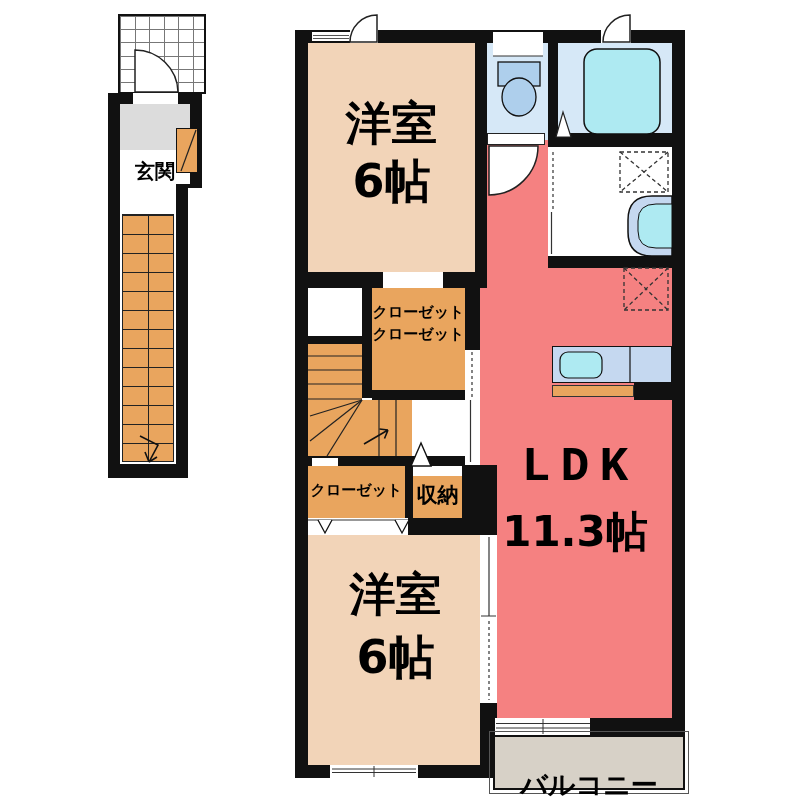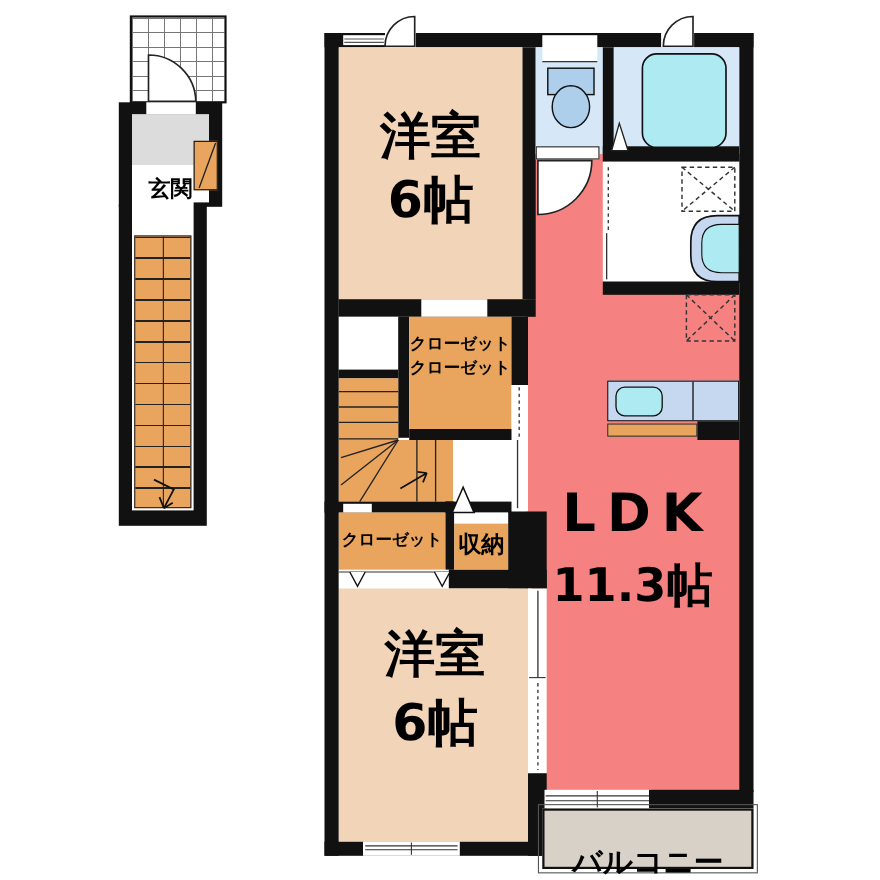--- a/index.html
+++ b/index.html
@@ -102,21 +102,21 @@
 
 <div class="lbl" style="left:120px;top:113px;width:70px;font-size:20px;margin-top:48px;">玄関</div>
 <div class="lbl" style="left:308px;top:99px;width:167px;font-size:46px;">洋室</div>
 <div class="lbl" style="left:308px;top:157px;width:167px;font-size:46px;">6帖</div>
 <div class="lbl" style="left:372px;top:305px;width:93px;font-size:15px;">クローゼット</div>
 <div class="lbl" style="left:372px;top:327px;width:93px;font-size:15px;">クローゼット</div>
 <div class="lbl" style="left:308px;top:483px;width:97px;font-size:15px;">クローゼット</div>
 <div class="lbl" style="left:413px;top:484px;width:49px;font-size:21px;">収納</div>
 <div class="lbl" style="left:308px;top:570px;width:175px;font-size:46px;">洋室</div>
 <div class="lbl" style="left:308px;top:633px;width:175px;font-size:46px;">6帖</div>
-<div class="lbl" style="left:478px;top:442px;width:194px;font-size:48px;letter-spacing:10px;text-indent:10px;">LDK</div>
+<div class="lbl" style="left:478px;top:442px;width:194px;font-size:48px;letter-spacing:10px;text-indent:10px;font-family:Liberation Mono, monospace;">LDK</div>
 <div class="lbl" style="left:478px;top:510px;width:194px;font-size:42px;">11.3帖</div>
 <div class="lbl" style="left:493px;top:771px;width:192px;font-size:27px;">バルコニー</div>
 
 <svg class="overlay" width="800" height="800" viewBox="0 0 800 800">
 
   <path d="M135,92 L135,50 A43,43 0 0 1 178,92 Z" fill="#fff" stroke="#222" stroke-width="1.5"></path>
   <line x1="196" y1="130" x2="181" y2="171" stroke="#222" stroke-width="1.2"></line>
   <path d="M140,436 L158,445 L149,462 M149,462 L145,452 M149,462 L157,457" fill="none" stroke="#111" stroke-width="1.6"></path>
 
   <path d="M377,42 L377,15 A27,27 0 0 0 350,42 Z" fill="#fff" stroke="#222" stroke-width="1.5"></path>

